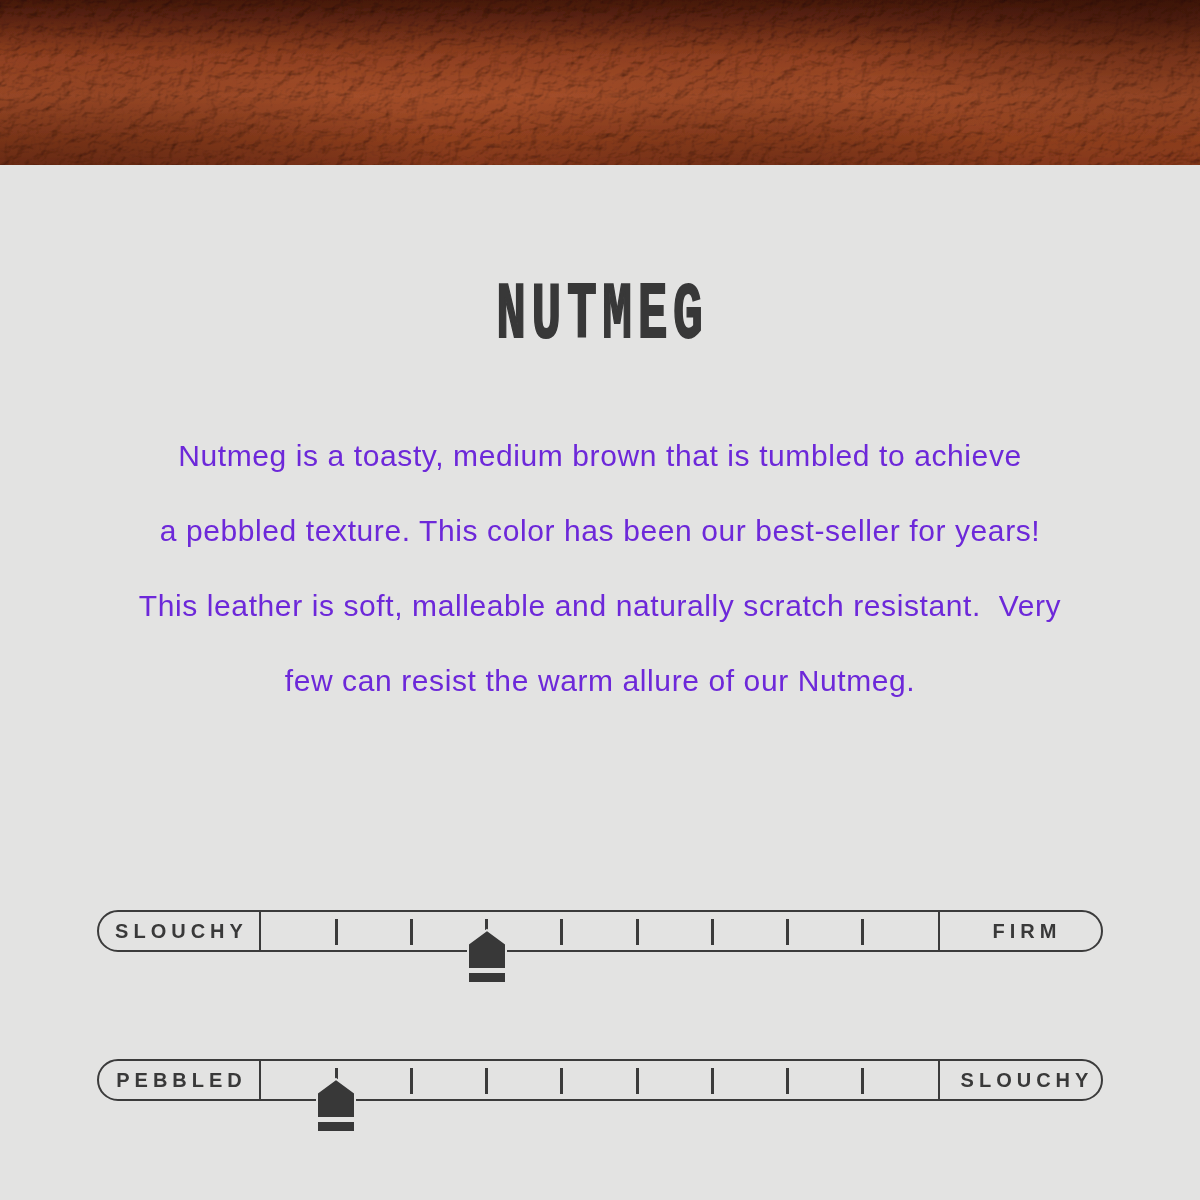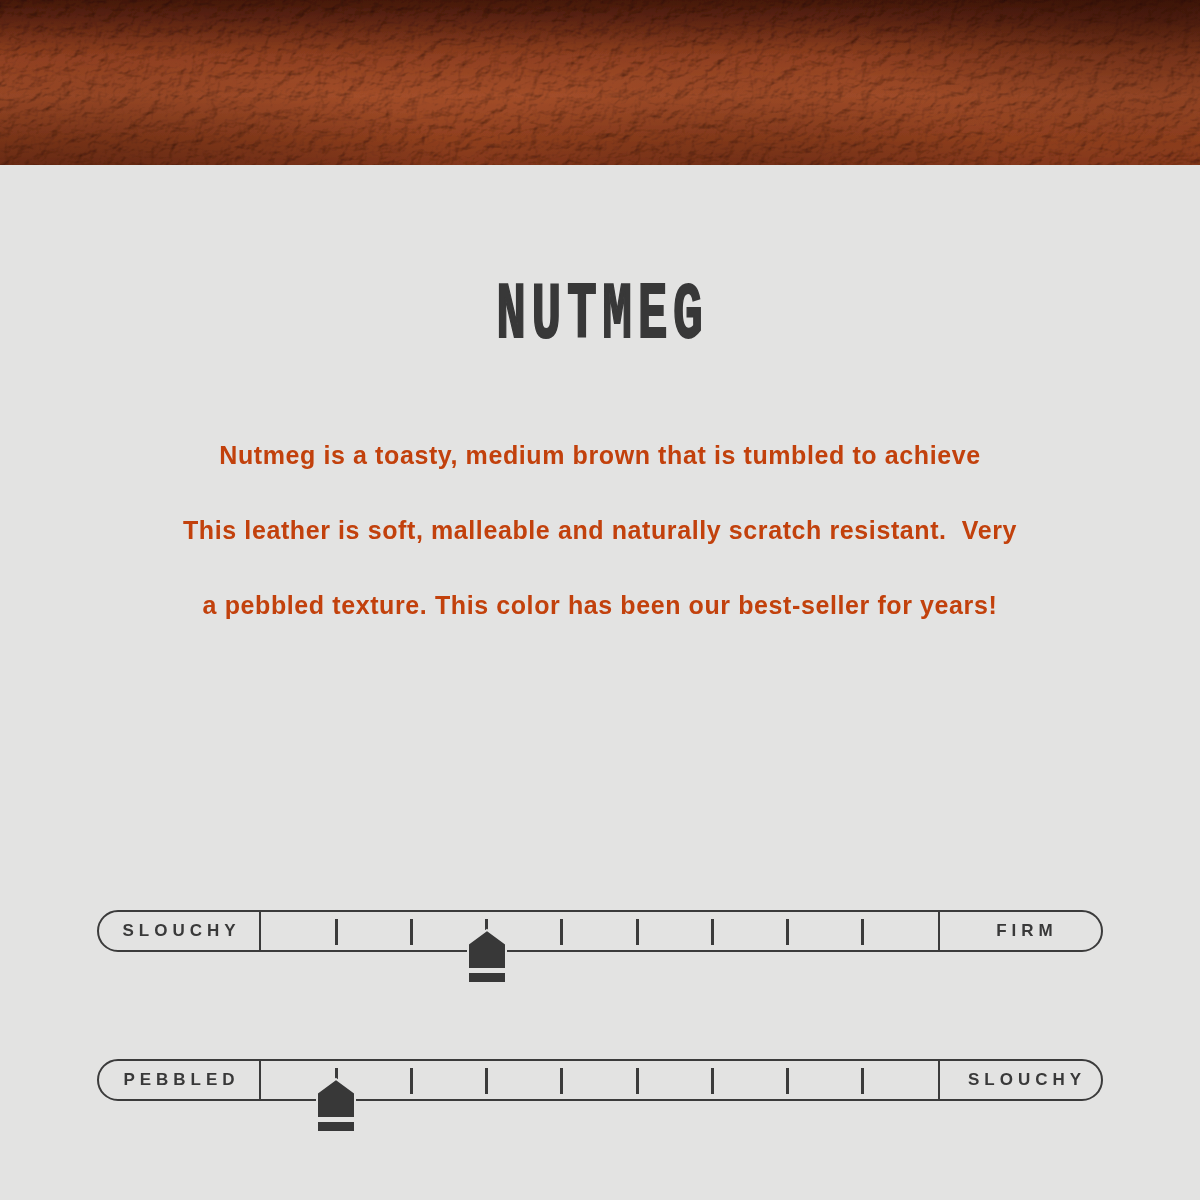--- a/index.html
+++ b/index.html
@@ -41,38 +41,37 @@
     transform:scaleX(0.62);transform-origin:center;
     white-space:nowrap;
   }
 
   
   .description{
     position:absolute;top:418px;left:0;width:1200px;
   }
   .description .line{
     height:75px;display:flex;align-items:center;justify-content:center;
-    font-size:25px;letter-spacing:0.6px;color:#c2410c;
+    font-size:30px;letter-spacing:0.6px;color:#6d28d9;
     white-space:pre;
-    font-weight:bold;
   }
 
   
   .slider{
     position:absolute;left:97px;width:1006px;height:42px;
     box-sizing:border-box;
     border:2.5px solid #3b3b3b;border-radius:21px;
     display:flex;align-items:stretch;
     overflow:visible;
   }
   .slider.first{top:910px;}
   .slider.second{top:1059px;}
   .slider-label{
     display:flex;align-items:center;justify-content:center;
-    font-size:17px;font-weight:bold;letter-spacing:5px;text-indent:5px;
+    font-size:20px;font-weight:bold;letter-spacing:5px;text-indent:5px;
     color:#393939;white-space:nowrap;
   }
   .slider-label.left{width:160px;border-right:2.5px solid #3b3b3b;}
   .slider-label.right{width:153px;border-left:2.5px solid #3b3b3b;padding-left:8px;}
   .slider-track{
     position:relative;flex:1;overflow:visible;
   }
   .tick{
     position:absolute;top:7px;width:3px;height:26px;
     background:#3b3b3b;
@@ -111,22 +110,23 @@
     </svg>
     <div class="shade"></div>
   </div>
 
   <div class="title-row">
     <div class="title">NUTMEG</div>
   </div>
 
   <div class="description">
     <div class="line">Nutmeg is a toasty, medium brown that is tumbled to achieve</div>
+    <div class="line">a pebbled texture. This color has been our best-seller for years!</div>
     <div class="line">This leather is soft, malleable and naturally scratch resistant.  Very</div>
-    <div class="line">a pebbled texture. This color has been our best-seller for years!</div>
+    <div class="line">few can resist the warm allure of our Nutmeg.</div>
   </div>
 
   <div class="slider first">
     <div class="slider-label left">SLOUCHY</div>
     <div class="slider-track">
         <div class="tick" style="left: calc(11.111% - 1.5px);"></div>
         <div class="tick" style="left: calc(22.222% - 1.5px);"></div>
         <div class="tick" style="left: calc(33.333% - 1.5px);"></div>
         <div class="tick" style="left: calc(44.444% - 1.5px);"></div>
         <div class="tick" style="left: calc(55.556% - 1.5px);"></div>

